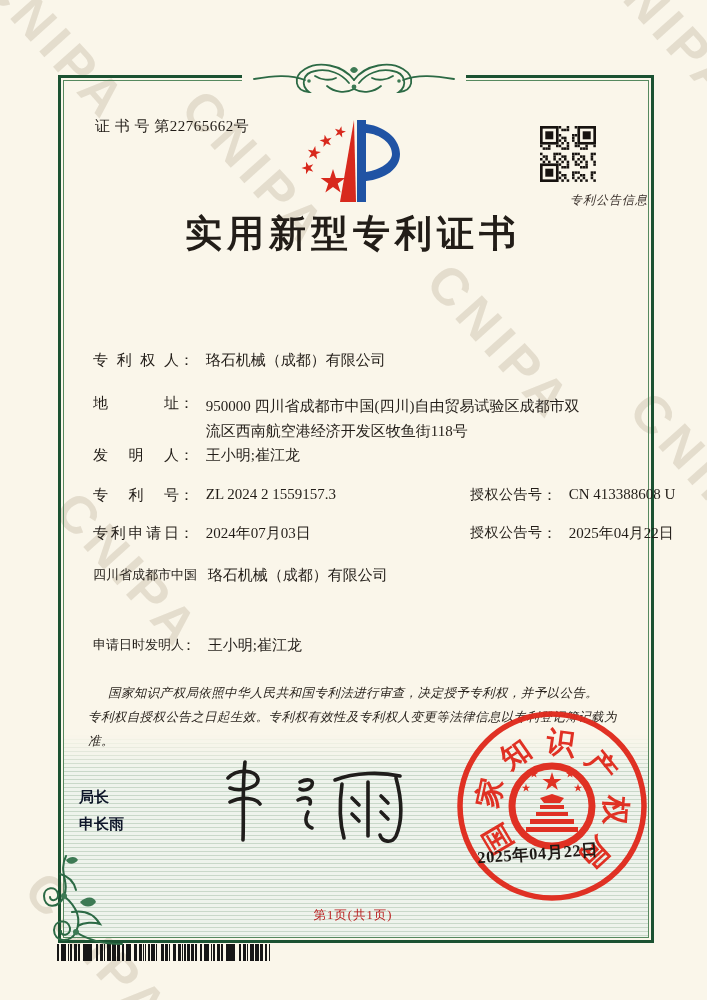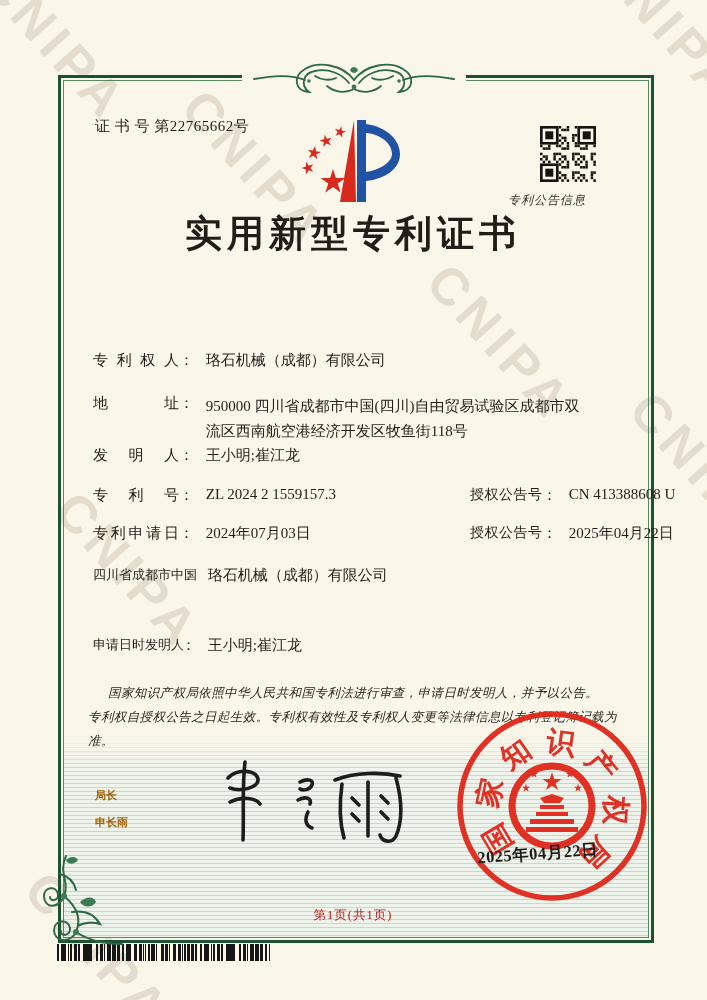--- a/index.html
+++ b/index.html
@@ -13,35 +13,35 @@
   .frame{position:absolute;left:58px;top:75px;width:590px;height:862px;border:3px solid #1b5232;z-index:2;}
   .frame-inner{position:absolute;inset:2px;border:1px solid #56895f;}
   .waves{position:absolute;left:3px;right:3px;bottom:3px;height:202px;background-color:#eef3ec;
       background-image:repeating-linear-gradient(to bottom,rgba(104,146,110,0.28) 0 1px,rgba(0,0,0,0) 1px 4px);
       -webkit-mask-image:linear-gradient(to bottom,rgba(0,0,0,0) 0,#000 36px);
       mask-image:linear-gradient(to bottom,rgba(0,0,0,0) 0,#000 36px);}
   .content{position:absolute;inset:0;z-index:3;}
   .abs{position:absolute;}
   .cert-no{left:95px;top:117px;font-size:15px;letter-spacing:0.5px;}
   .qr-box{left:540px;top:126px;width:56px;height:56px;}
-  .qr-label{left:508px;top:192px;width:140px;text-align:left;font-size:12px;color:#3a312c;font-style:italic;letter-spacing:1px;}
+  .qr-label{left:508px;top:192px;width:140px;text-align:right;font-size:12px;color:#3a312c;font-style:italic;letter-spacing:1px;}
   .title{left:58px;top:209px;width:590px;text-align:center;font-size:37px;font-weight:700;letter-spacing:5px;}
   
   .row{position:absolute;left:93px;font-size:15px;white-space:nowrap;}
   .flabel{display:inline-block;width:86px;text-align:justify;text-align-last:justify;vertical-align:top;}
   .flabel.tight{font-size:13px;width:88px;}
   .colon{display:inline-block;vertical-align:top;}
   .fvalue{display:inline-block;margin-left:8px;vertical-align:top;}
   .addr .fvalue{white-space:normal;width:455px;line-height:25px;}
   .col2{position:absolute;left:377px;top:0;}
   .col2 .flabel{width:72px;font-size:14px;}
   .stmt{left:88px;top:681px;width:540px;font-size:12.5px;line-height:24px;letter-spacing:0.4px;font-style:italic;color:#2a241e;}
   .stmt .l1{display:block;text-indent:20px;}
   .stmt .l2{display:block;}
-  .sig-text{left:95px;font-family:"Liberation Sans","DejaVu Sans",sans-serif;font-weight:700;font-size:11px;color:#a16207;}
+  .sig-text{left:79px;font-family:"Liberation Sans","DejaVu Sans",sans-serif;font-weight:700;font-size:15px;color:#0f172a;}
   .footer{left:58px;top:907px;width:590px;text-align:center;font-size:12.5px;letter-spacing:1px;color:#b91c1c;}
   .barcode{left:57px;top:944px;width:213px;height:17px;z-index:3;
       background-image:
         repeating-linear-gradient(90deg,#161616 0 2px,rgba(0,0,0,0) 2px 4px,#161616 4px 7px,rgba(0,0,0,0) 7px 8px,#161616 8px 9px,rgba(0,0,0,0) 9px 13px),
         repeating-linear-gradient(90deg,#161616 0 1px,rgba(0,0,0,0) 1px 6px,#161616 6px 8px,rgba(0,0,0,0) 8px 11px);}
   .seal{left:452px;top:706px;width:200px;height:200px;z-index:4;opacity:0.96;}
   .seal text{font-family:"Liberation Serif","DejaVu Serif",serif;}
   .ornament-top{left:242px;top:56px;width:224px;height:44px;z-index:3;background:#faf6ea;}
   .ornament-bl{left:36px;top:852px;width:104px;height:104px;z-index:4;}
   .logo{left:299px;top:116px;width:105px;height:92px;}
@@ -288,21 +288,21 @@
       <span class="flabel tight">四川省成都市中国</span><span class="colon">：</span>
       <span class="fvalue">珞石机械（成都）有限公司</span>
     </div>
 
     <div class="row" style="top:636px">
       <span class="flabel tight">申请日时发明人</span><span class="colon">：</span>
       <span class="fvalue">王小明;崔江龙</span>
     </div>
 
     <div class="abs stmt">
-      <span class="l1">国家知识产权局依照中华人民共和国专利法进行审查，申请日时发明人，并予以公告。</span>
+      <span class="l1">国家知识产权局依照中华人民共和国专利法进行审查，决定授予专利权，并予以公告。</span>
       <span class="l2">专利权自授权公告之日起生效。专利权有效性及专利权人变更等法律信息以专利登记簿记载为准。</span>
     </div>
 
     <div class="abs sig-text" style="top:788px">局长</div>
     <div class="abs sig-text" style="top:815px">申长雨</div>
 
     <svg class="abs" style="left:200px;top:752px;width:210px;height:95px" viewBox="0 0 210 95">
       <g stroke="#1f1d1b" stroke-width="3.6" fill="none" stroke-linecap="round" stroke-linejoin="round">
         <path d="M45,10 C42,35 44,62 43,88"></path>
         <path d="M28,26 C38,16 56,18 58,27 C59,36 40,40 30,36"></path>

